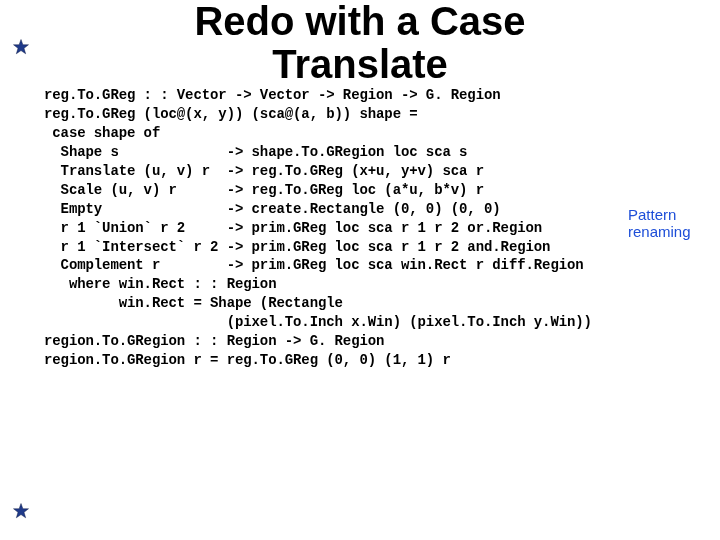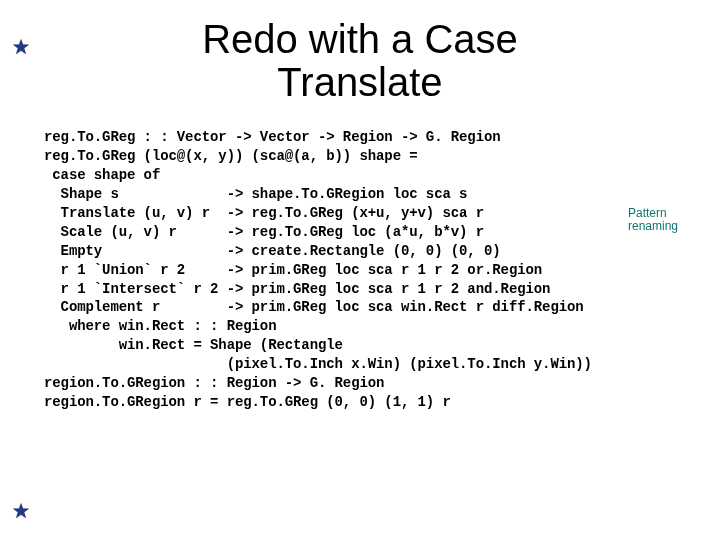--- a/index.html
+++ b/index.html
@@ -7,42 +7,40 @@
     width: 720px;
     height: 540px;
     background: #ffffff;
     font-family: "Comic Sans MS", cursive, sans-serif;
     position: relative;
     overflow: hidden;
   }
   .title {
     text-align: center;
     font-size: 40px;
-    font-weight: normal;
+    font-weight: bold;
     color: #000;
-    margin-top: 18px;
     line-height: 1.08;
     font-family: "Comic Sans MS", cursive, sans-serif;
   }
   .code-block {
     font-family: "Courier New", monospace;
     font-size: 14px;
     font-weight: bold;
     color: #000;
     white-space: pre;
     margin-left: 44px;
-    margin-top: 24px;
     line-height: 1.35;
     letter-spacing: -0.1px;
   }
   .annotation {
     position: absolute;
     font-family: "Comic Sans MS", cursive, sans-serif;
-    font-size: 12px;
-    color: #0f766e;
+    font-size: 15px;
+    color: #1d4ed8;
     line-height: 1.1;
     text-align: left;
   }
   .star {
     position: absolute;
     width: 18px;
     height: 18px;
   }
   .star svg { width: 100%; height: 100%; display:block; }
 </style>

